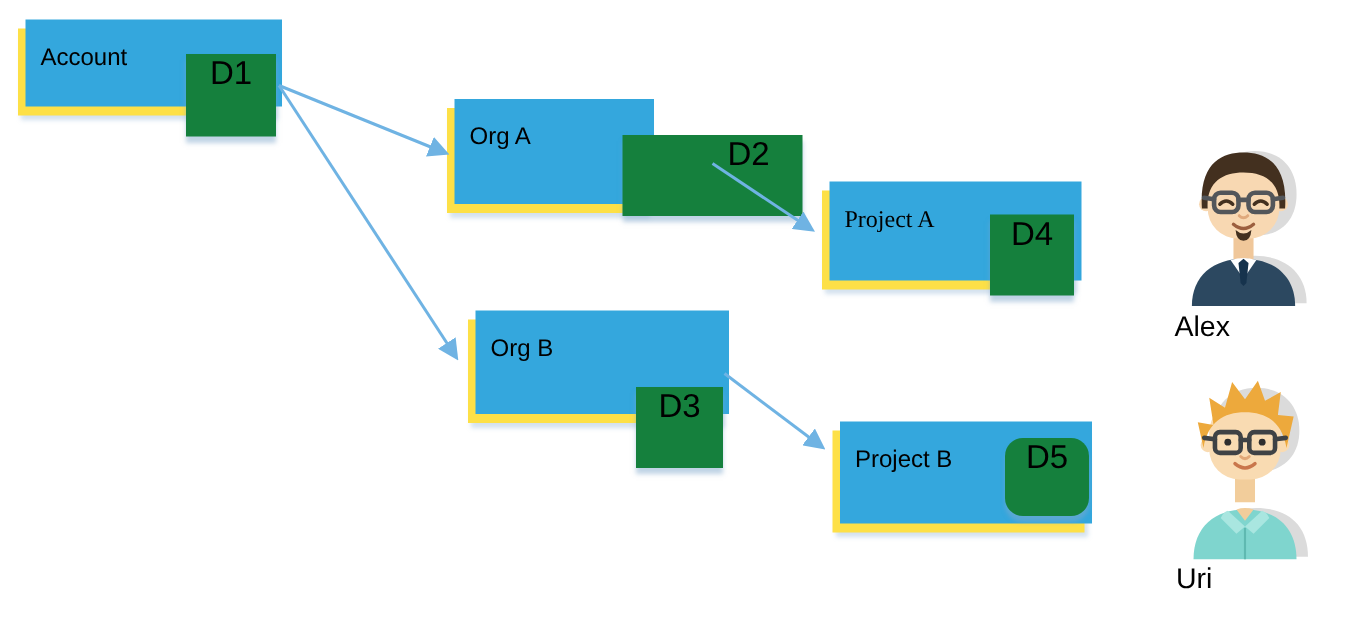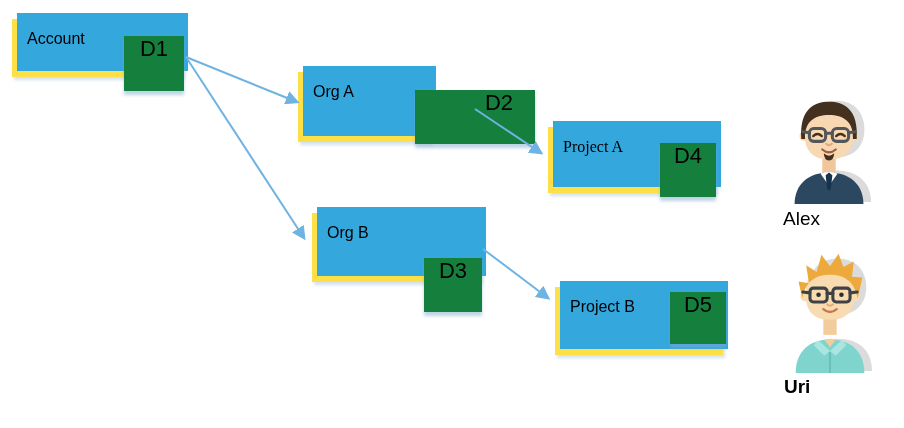--- a/index.html
+++ b/index.html
@@ -40,42 +40,42 @@
   #box-account  {left:12px;  top:19px;  width:171px; height:58px;}
   #box-org-a    {left:298px; top:72px;  width:133px; height:70px;}
   #box-project-a{left:548px; top:127px; width:168px; height:66px;font-family:Liberation Serif, serif;}
   #box-org-b    {left:312px; top:213px; width:169px; height:69px;}
   #box-project-b{left:555px; top:287px; width:168px; height:68px;}
 
   #badge-d1{left:124px; top:36px;  width:60px; height:55px;}
   #badge-d2{left:415px; top:90px;  width:72px; height:54px;padding-left:48px;}
   #badge-d4{left:660px; top:143px; width:56px; height:54px;}
   #badge-d3{left:424px; top:246px; width:58px; height:54px;margin-top:12px;}
-  #badge-d5{left:670px; top:292px; width:56px; height:52px;}
+  #badge-d5{left:670px; top:292px; width:56px; height:52px;border-radius:12px;}
 
   .arrows{
     position:absolute;left:0;top:0;width:904px;height:428px;
     z-index:5;pointer-events:none;
   }
   .avatar{
     position:absolute;
     z-index:2;
   }
   #avatar-alex{left:783px; top:95px;  width:92px; height:109px;}
   #avatar-uri {left:784px; top:249px; width:92px; height:124px;}
   .avatar-name{
     position:absolute;
     width:92px;
     text-align:left;
     color:#000;
     font-size:19px;
     z-index:2;
   }
   #name-alex{left:783px; top:208px;}
-  #name-uri {left:784px; top:376px;font-weight:bold;}
+  #name-uri {left:784px; top:376px;}
 </style>
 </head>
 <body>
 
 <div class="canvas">
 
   <svg class="arrows" viewBox="0 0 904 428">
     <defs>
       <marker id="arw" viewBox="0 0 10 10" refX="8" refY="5" markerWidth="7" markerHeight="7" orient="auto-start-reverse">
         <path d="M0,0 L10,5 L0,10 Z" fill="#6FB3E3"></path>

